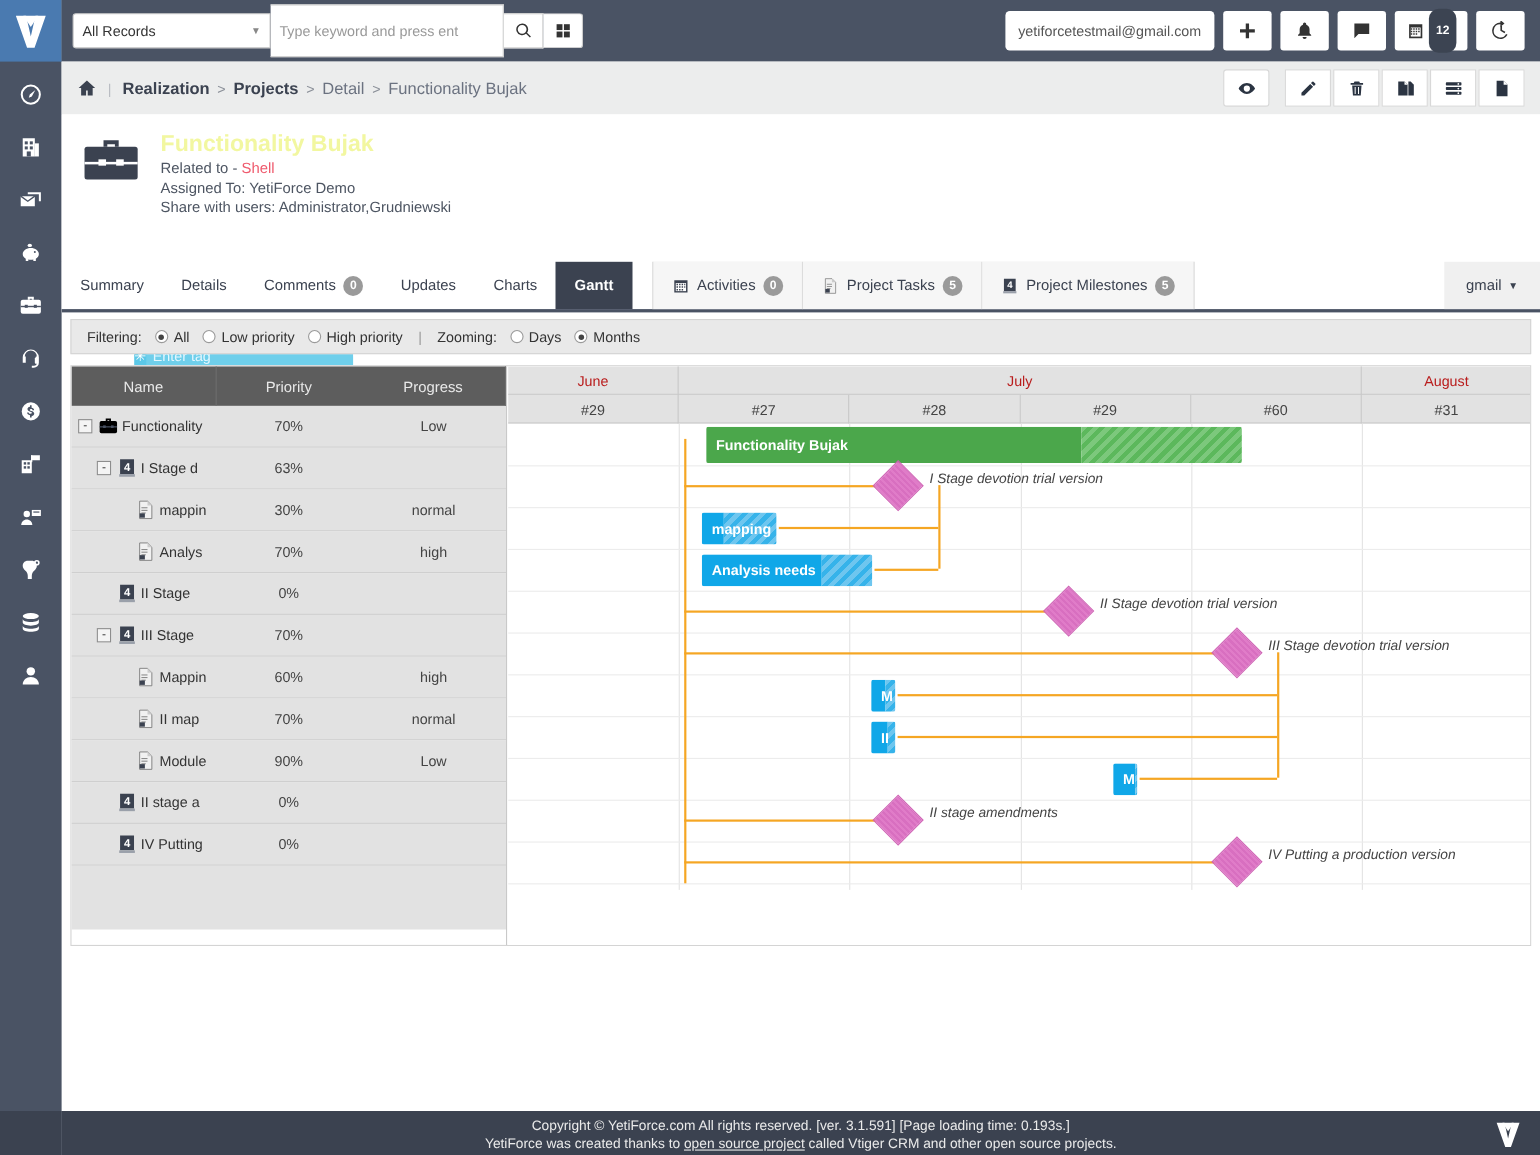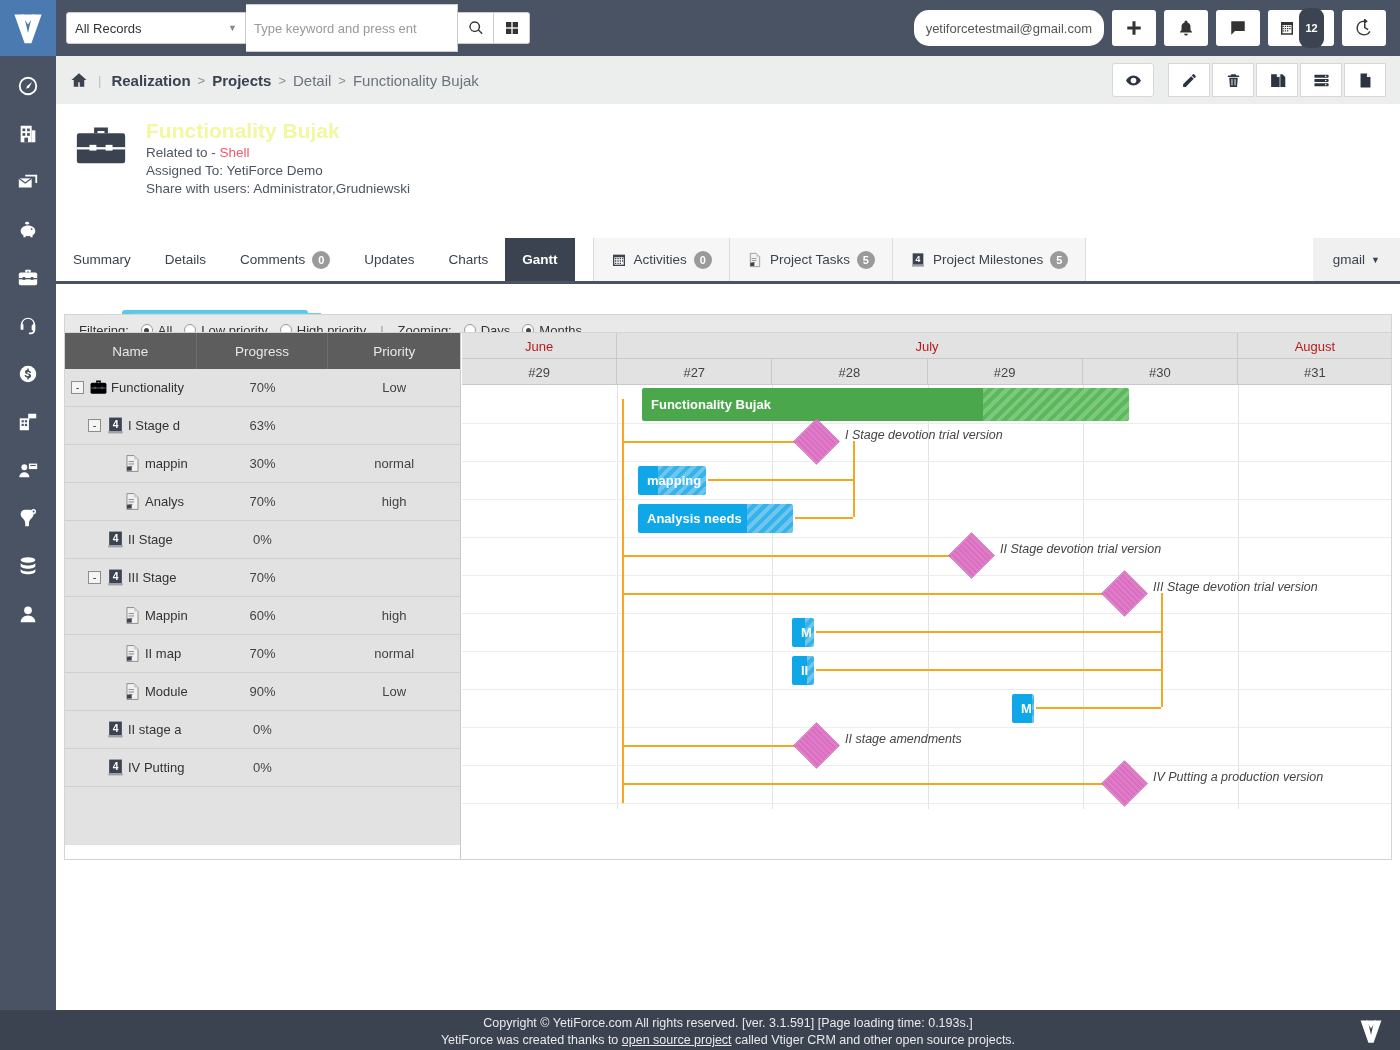--- a/index.html
+++ b/index.html
@@ -48,21 +48,21 @@
   .search-input::placeholder { color:#999; }
   .sbtn {
     width:36px; height:32px; background:#fff; border:1px solid #ccc; border-left:none;
     display:flex; align-items:center; justify-content:center; cursor:pointer;
   }
   .sbtn:last-child { border-radius:0 3px 3px 0; }
   .sbtn svg { width:16px; height:16px; fill:#333; }
 
   .top-right { margin-left:auto; display:flex; align-items:center; gap:8px; padding-right:14px; }
   .email-box {
-    height:36px; background:#fff; border-radius:15px; display:flex; align-items:center;
+    height:36px; background:#fff; border-radius:4px; display:flex; align-items:center;
     padding:0 12px; font-size:13px; color:#555;
   }
   .tbtn {
     width:44px; height:36px; background:#fff; border-radius:3px;
     display:flex; align-items:center; justify-content:center; cursor:pointer; position:relative;
   }
   .tbtn.wide { width:66px; gap:3px; }
   .tbtn svg { width:18px; height:18px; fill:#333; }
   .badge-dark {
     background:#3c4452; color:#fff; border-radius:9px; font-size:11px; font-weight:bold;
@@ -125,21 +125,21 @@
     display:flex; align-items:center; justify-content:center; font-size:11px; font-weight:bold;
   }
   .tabgroup { display:flex; margin-left:18px; border-left:1px solid #dcdcdc; background:#e5e5e5; }
   .tabgroup .tab { border-right:1px solid #dcdcdc; background:#f6f6f6; }
   .tab svg { width:16px; height:18px; fill:#3b4250; }
   .tab-more { margin-left:auto; display:flex; align-items:center; padding:0 20px; background:#f0f0f0;
     font-size:13.5px; color:#3b4250; cursor:pointer; gap:6px; }
 
   
   .filterbar {
-    position:absolute; left:64px; top:314px; width:1328px; height:32px;
+    position:absolute; left:64px; top:290px; width:1328px; height:32px;
     background:#e9e9e9; border:1px solid #d4d4d4; display:flex; align-items:center;
     padding:0 14px; font-size:13px; color:#333;
   }
   .rgrp { display:flex; align-items:center; gap:5px; margin-left:12px; cursor:pointer; }
   .radio {
     width:12px; height:12px; border-radius:50%; border:1px solid #9a9a9a; background:#fff;
     display:inline-block; position:relative;
   }
   .radio.on::after {
     content:""; position:absolute; left:2.5px; top:2.5px; width:5px; height:5px;
@@ -572,22 +572,22 @@
      <span>Months</span>
    </span>
       </span>
   </div>
 
   <div class="gantt">
 
     <div class="gleft">
       <div class="ghead-l">
         <div class="hc name">Name</div>
+        <div class="hc prio">Priority</div>
         <div class="hc prog">Progress</div>
-        <div class="hc prio">Priority</div>
       </div>
       <div id="grid-rows">
           <div class="grow">
       <div class="c name">
         <span style="width:0px;flex:none"></span>
         <span class="toggle">-</span>
         <span class="ticon">
                 <svg viewBox="0 0 24 24">
                   <path d="M9 3h6v3h-2V5h-2v1H9z"></path>
                   <rect x="2" y="6" width="20" height="14" rx="2"></rect>
@@ -784,21 +784,21 @@
       <div class="months" id="months-row">
           <div style="width:155.2px">June</div>
           <div style="width:620.8px">July</div>
           <div style="width:155.2px">August</div>
         </div>
       <div class="weeks" id="weeks-row">
           <div>#29</div>
           <div>#27</div>
           <div>#28</div>
           <div>#29</div>
-          <div>#30</div>
+          <div>#60</div>
           <div>#31</div>
         </div>
       <div class="grid" id="timeline-grid">
           <div class="vline" style="left:155.2px"></div>
           <div class="vline" style="left:310.4px"></div>
           <div class="vline" style="left:465.59999999999997px"></div>
           <div class="vline" style="left:620.8px"></div>
           <div class="vline" style="left:776px"></div>
           <div class="hline" style="top:38px"></div>
           <div class="hline" style="top:76px"></div>

